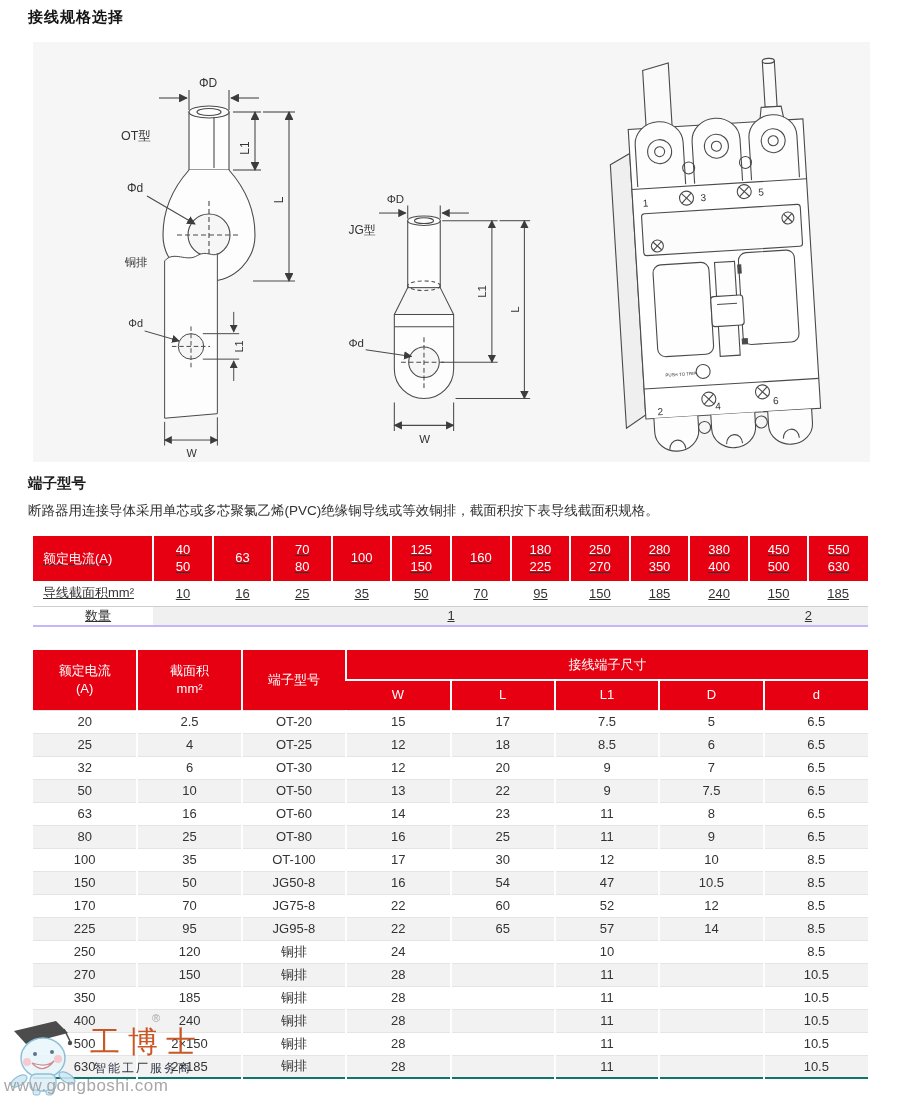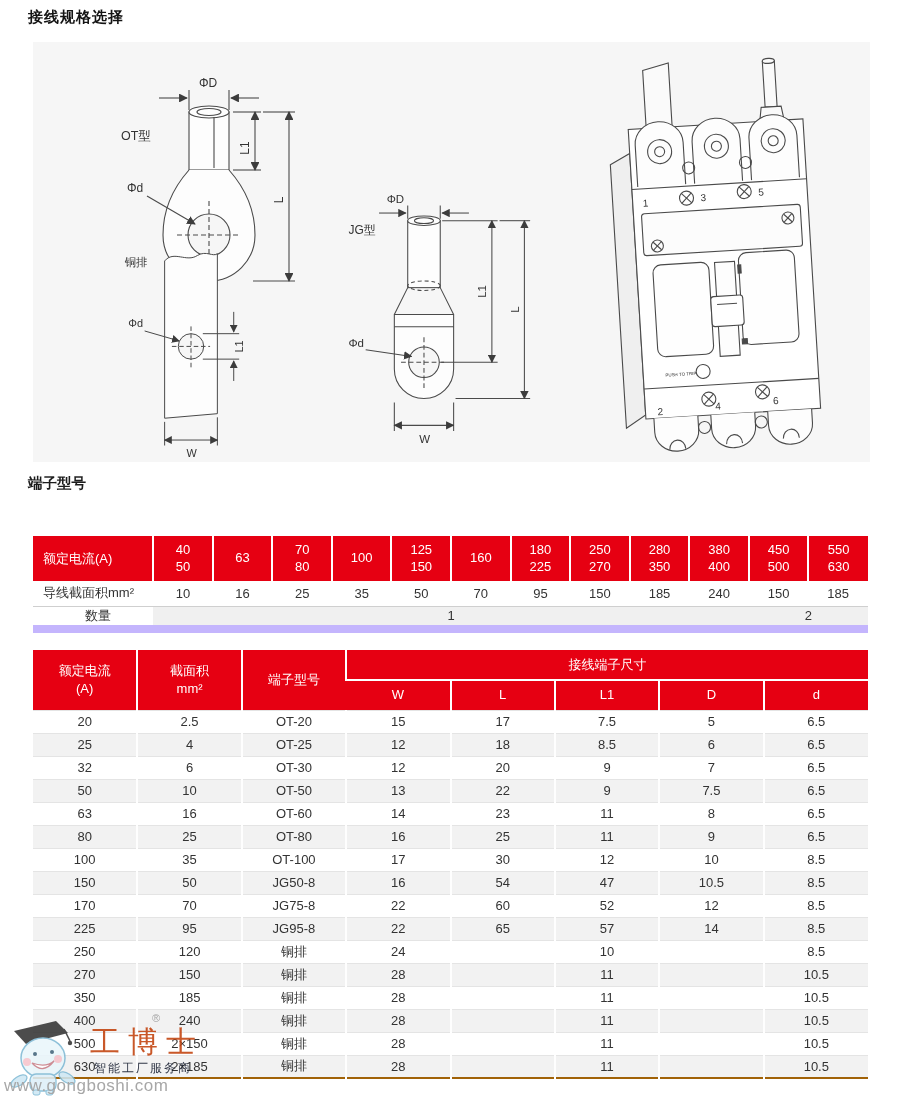--- a/index.html
+++ b/index.html
@@ -32,37 +32,37 @@
     position:absolute; left:28px; top:474px; font-size:14.5px; font-weight:bold; color:#1c1c1c;
   }
   .section-desc {
     position:absolute; left:28px; top:502px; font-size:13.5px; color:#333;
   }
 
   table { border-collapse:collapse; table-layout:fixed; width:100%; }
   .t1-wrap { position:absolute; left:33px; top:536px; width:835px; }
   .t2-wrap { position:absolute; left:33px; top:650px; width:835px; }
 
-  .t1 { border-bottom:8px solid #c4b5fd; }
+  .t1 { border-bottom:2px solid #c4b5fd;text-decoration:underline; }
   .t1 td { font-size:13px; text-align:center; vertical-align:middle; }
   .t1 .red-cell {
     background:#e60012; color:#ffffff; height:45px;
     border-left:2px solid #ffffff; white-space:pre-line; line-height:1.3;
   }
   .t1 .red-label {
     background:#e60012; color:#ffffff; height:45px;
     text-align:left; padding-left:10px; border-left:none;
   }
   .t1 .row-area td { height:25px; color:#333; border-bottom:1px solid #cfcfcf; }
   .t1 .row-area .t-label { text-align:left; padding-left:10px; }
   .t1 .row-qty td { height:20px; }
   .t1 .row-qty .t-label { text-align:center; padding-left:10px; background:#ffffff; }
   .t1 .qty-val { background:#f0f0f0; }
 
-  .t2 { border-bottom:2px solid #a16207; }
+  .t2 { border-bottom:2px solid #0f766e; }
   .t2 th {
     background:#e60012; color:#ffffff; font-weight:normal; font-size:13px;
     white-space:pre-line; line-height:1.35; vertical-align:middle;
   }
   .t2 thead tr:first-child th { height:30px; }
   .t2 thead tr:last-child  th { height:30px; }
   .t2 th + th { border-left:2px solid #ffffff; }
   .t2 .group-head { border-bottom:2px solid #ffffff; }
   .t2 td {
     height:23px; font-size:13px; text-align:center; color:#333;
@@ -274,20 +274,21 @@
         <text class="num-label" x="184" y="144">5</text>
         <text class="tiny-label" x="80" y="319">PUSH TO TRIP</text>
         <text class="num-label" x="70" y="357">2</text>
         <text class="num-label" x="128" y="355">4</text>
         <text class="num-label" x="186" y="353">6</text>
       </g>
     </svg>
   </div>
 
   <div class="section-heading">端子型号</div>
+  <div class="section-desc">断路器用连接导体采用单芯或多芯聚氯乙烯(PVC)绝缘铜导线或等效铜排，截面积按下表导线截面积规格。</div>
 
   <div class="t1-wrap">
     <table class="t1">
       <colgroup id="t1-cols">
           <col style="width: 14.4%;">
           <col style="width: 7.13333%;">
           <col style="width: 7.13333%;">
           <col style="width: 7.13333%;">
           <col style="width: 7.13333%;">
           <col style="width: 7.13333%;">

